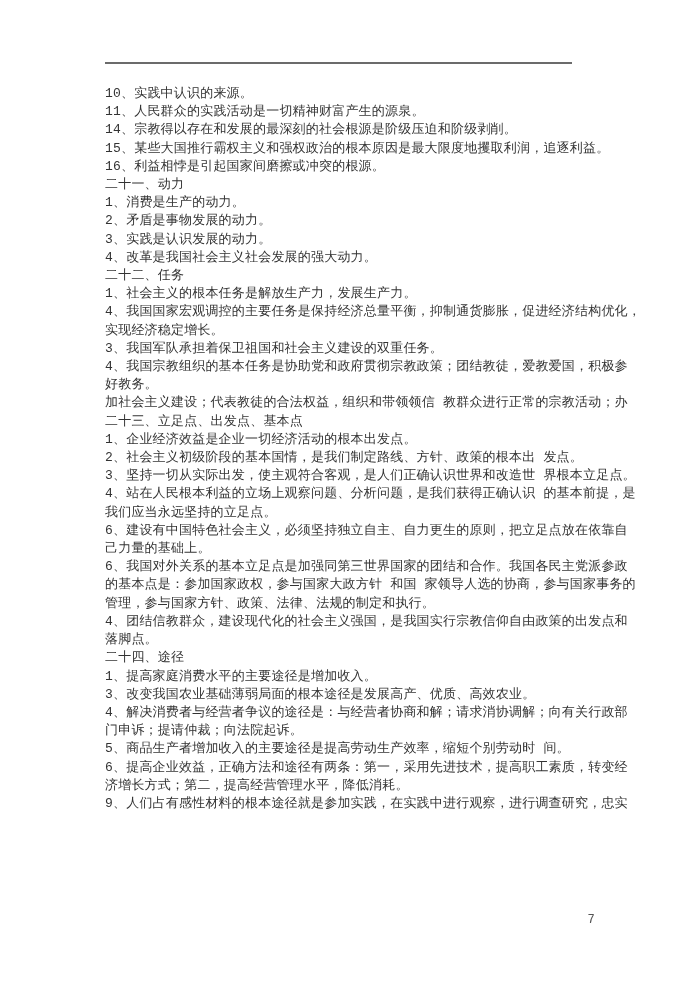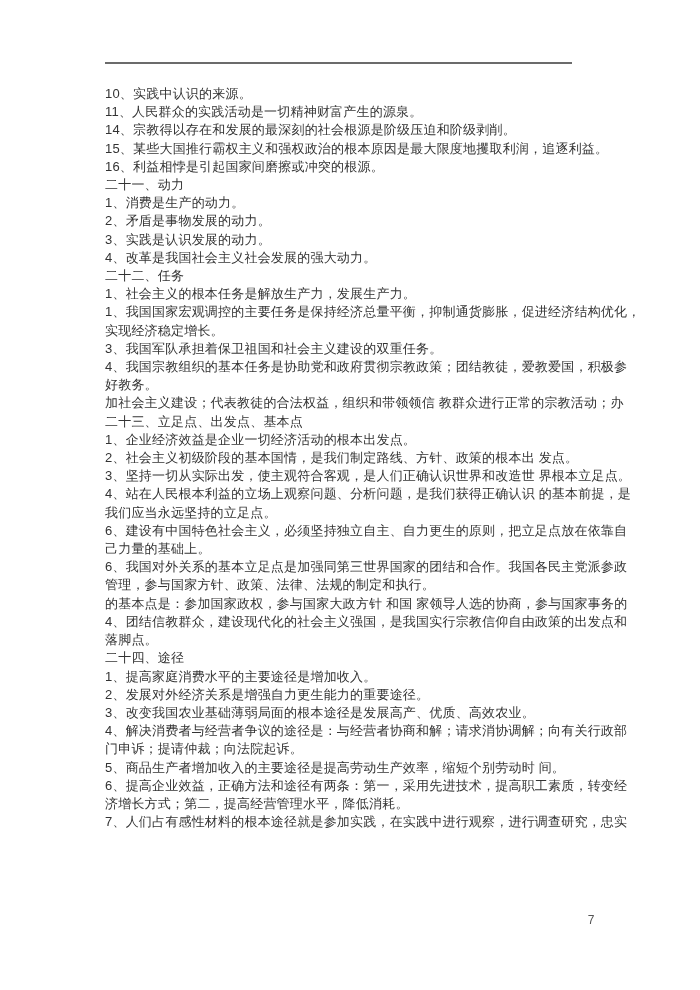--- a/index.html
+++ b/index.html
@@ -6,21 +6,21 @@
     margin: 0;
     padding: 0;
     background: #ffffff;
   }
   .page {
     position: relative;
     width: 700px;
     height: 990px;
     background: #ffffff;
     overflow: hidden;
-    font-family: Liberation Sans, sans-serif;
+    font-family: Liberation Mono, monospace;
   }
   .header-rule {
     position: absolute;
     left: 105px;
     top: 62px;
     width: 467px;
     height: 2px;
     background: #6b6b6b;
   }
   .content {
@@ -57,44 +57,43 @@
       <div class="line">14、宗教得以存在和发展的最深刻的社会根源是阶级压迫和阶级剥削。</div>
       <div class="line">15、某些大国推行霸权主义和强权政治的根本原因是最大限度地攫取利润，追逐利益。</div>
       <div class="line">16、利益相悖是引起国家间磨擦或冲突的根源。</div>
       <div class="line">二十一、动力</div>
       <div class="line">1、消费是生产的动力。</div>
       <div class="line">2、矛盾是事物发展的动力。</div>
       <div class="line">3、实践是认识发展的动力。</div>
       <div class="line">4、改革是我国社会主义社会发展的强大动力。</div>
       <div class="line">二十二、任务</div>
       <div class="line">1、社会主义的根本任务是解放生产力，发展生产力。</div>
-      <div class="line">1、我国国家宏观调控的主要任务是保持经济总量平衡，抑制通货膨胀，促进经济结构优化，</div>
+      <div class="line">4、我国国家宏观调控的主要任务是保持经济总量平衡，抑制通货膨胀，促进经济结构优化，</div>
       <div class="line">实现经济稳定增长。</div>
       <div class="line">3、我国军队承担着保卫祖国和社会主义建设的双重任务。</div>
       <div class="line">4、我国宗教组织的基本任务是协助党和政府贯彻宗教政策；团结教徒，爱教爱国，积极参</div>
       <div class="line">好教务。</div>
       <div class="line">加社会主义建设；代表教徒的合法权益，组织和带领领信 教群众进行正常的宗教活动；办</div>
       <div class="line">二十三、立足点、出发点、基本点</div>
       <div class="line">1、企业经济效益是企业一切经济活动的根本出发点。</div>
       <div class="line">2、社会主义初级阶段的基本国情，是我们制定路线、方针、政策的根本出 发点。</div>
       <div class="line">3、坚持一切从实际出发，使主观符合客观，是人们正确认识世界和改造世 界根本立足点。</div>
       <div class="line">4、站在人民根本利益的立场上观察问题、分析问题，是我们获得正确认识 的基本前提，是</div>
       <div class="line">我们应当永远坚持的立足点。</div>
       <div class="line">6、建设有中国特色社会主义，必须坚持独立自主、自力更生的原则，把立足点放在依靠自</div>
       <div class="line">己力量的基础上。</div>
       <div class="line">6、我国对外关系的基本立足点是加强同第三世界国家的团结和合作。我国各民主党派参政</div>
+      <div class="line">的基本点是：参加国家政权，参与国家大政方针 和国 家领导人选的协商，参与国家事务的</div>
       <div class="line">管理，参与国家方针、政策、法律、法规的制定和执行。</div>
-      <div class="line">的基本点是：参加国家政权，参与国家大政方针 和国 家领导人选的协商，参与国家事务的</div>
       <div class="line">4、团结信教群众，建设现代化的社会主义强国，是我国实行宗教信仰自由政策的出发点和</div>
       <div class="line">落脚点。</div>
       <div class="line">二十四、途径</div>
       <div class="line">1、提高家庭消费水平的主要途径是增加收入。</div>
-      <div class="line">2、发展对外经济关系是增强自力更生能力的重要途径。</div>
       <div class="line">3、改变我国农业基础薄弱局面的根本途径是发展高产、优质、高效农业。</div>
       <div class="line">4、解决消费者与经营者争议的途径是：与经营者协商和解；请求消协调解；向有关行政部</div>
       <div class="line">门申诉；提请仲裁；向法院起诉。</div>
       <div class="line">5、商品生产者增加收入的主要途径是提高劳动生产效率，缩短个别劳动时 间。</div>
       <div class="line">6、提高企业效益，正确方法和途径有两条：第一，采用先进技术，提高职工素质，转变经</div>
       <div class="line">济增长方式；第二，提高经营管理水平，降低消耗。</div>
-      <div class="line">7、人们占有感性材料的根本途径就是参加实践，在实践中进行观察，进行调查研究，忠实</div>
+      <div class="line">9、人们占有感性材料的根本途径就是参加实践，在实践中进行观察，进行调查研究，忠实</div>
     </div>
   <div class="page-number">7</div>
 </div>
 
 </body></html>

